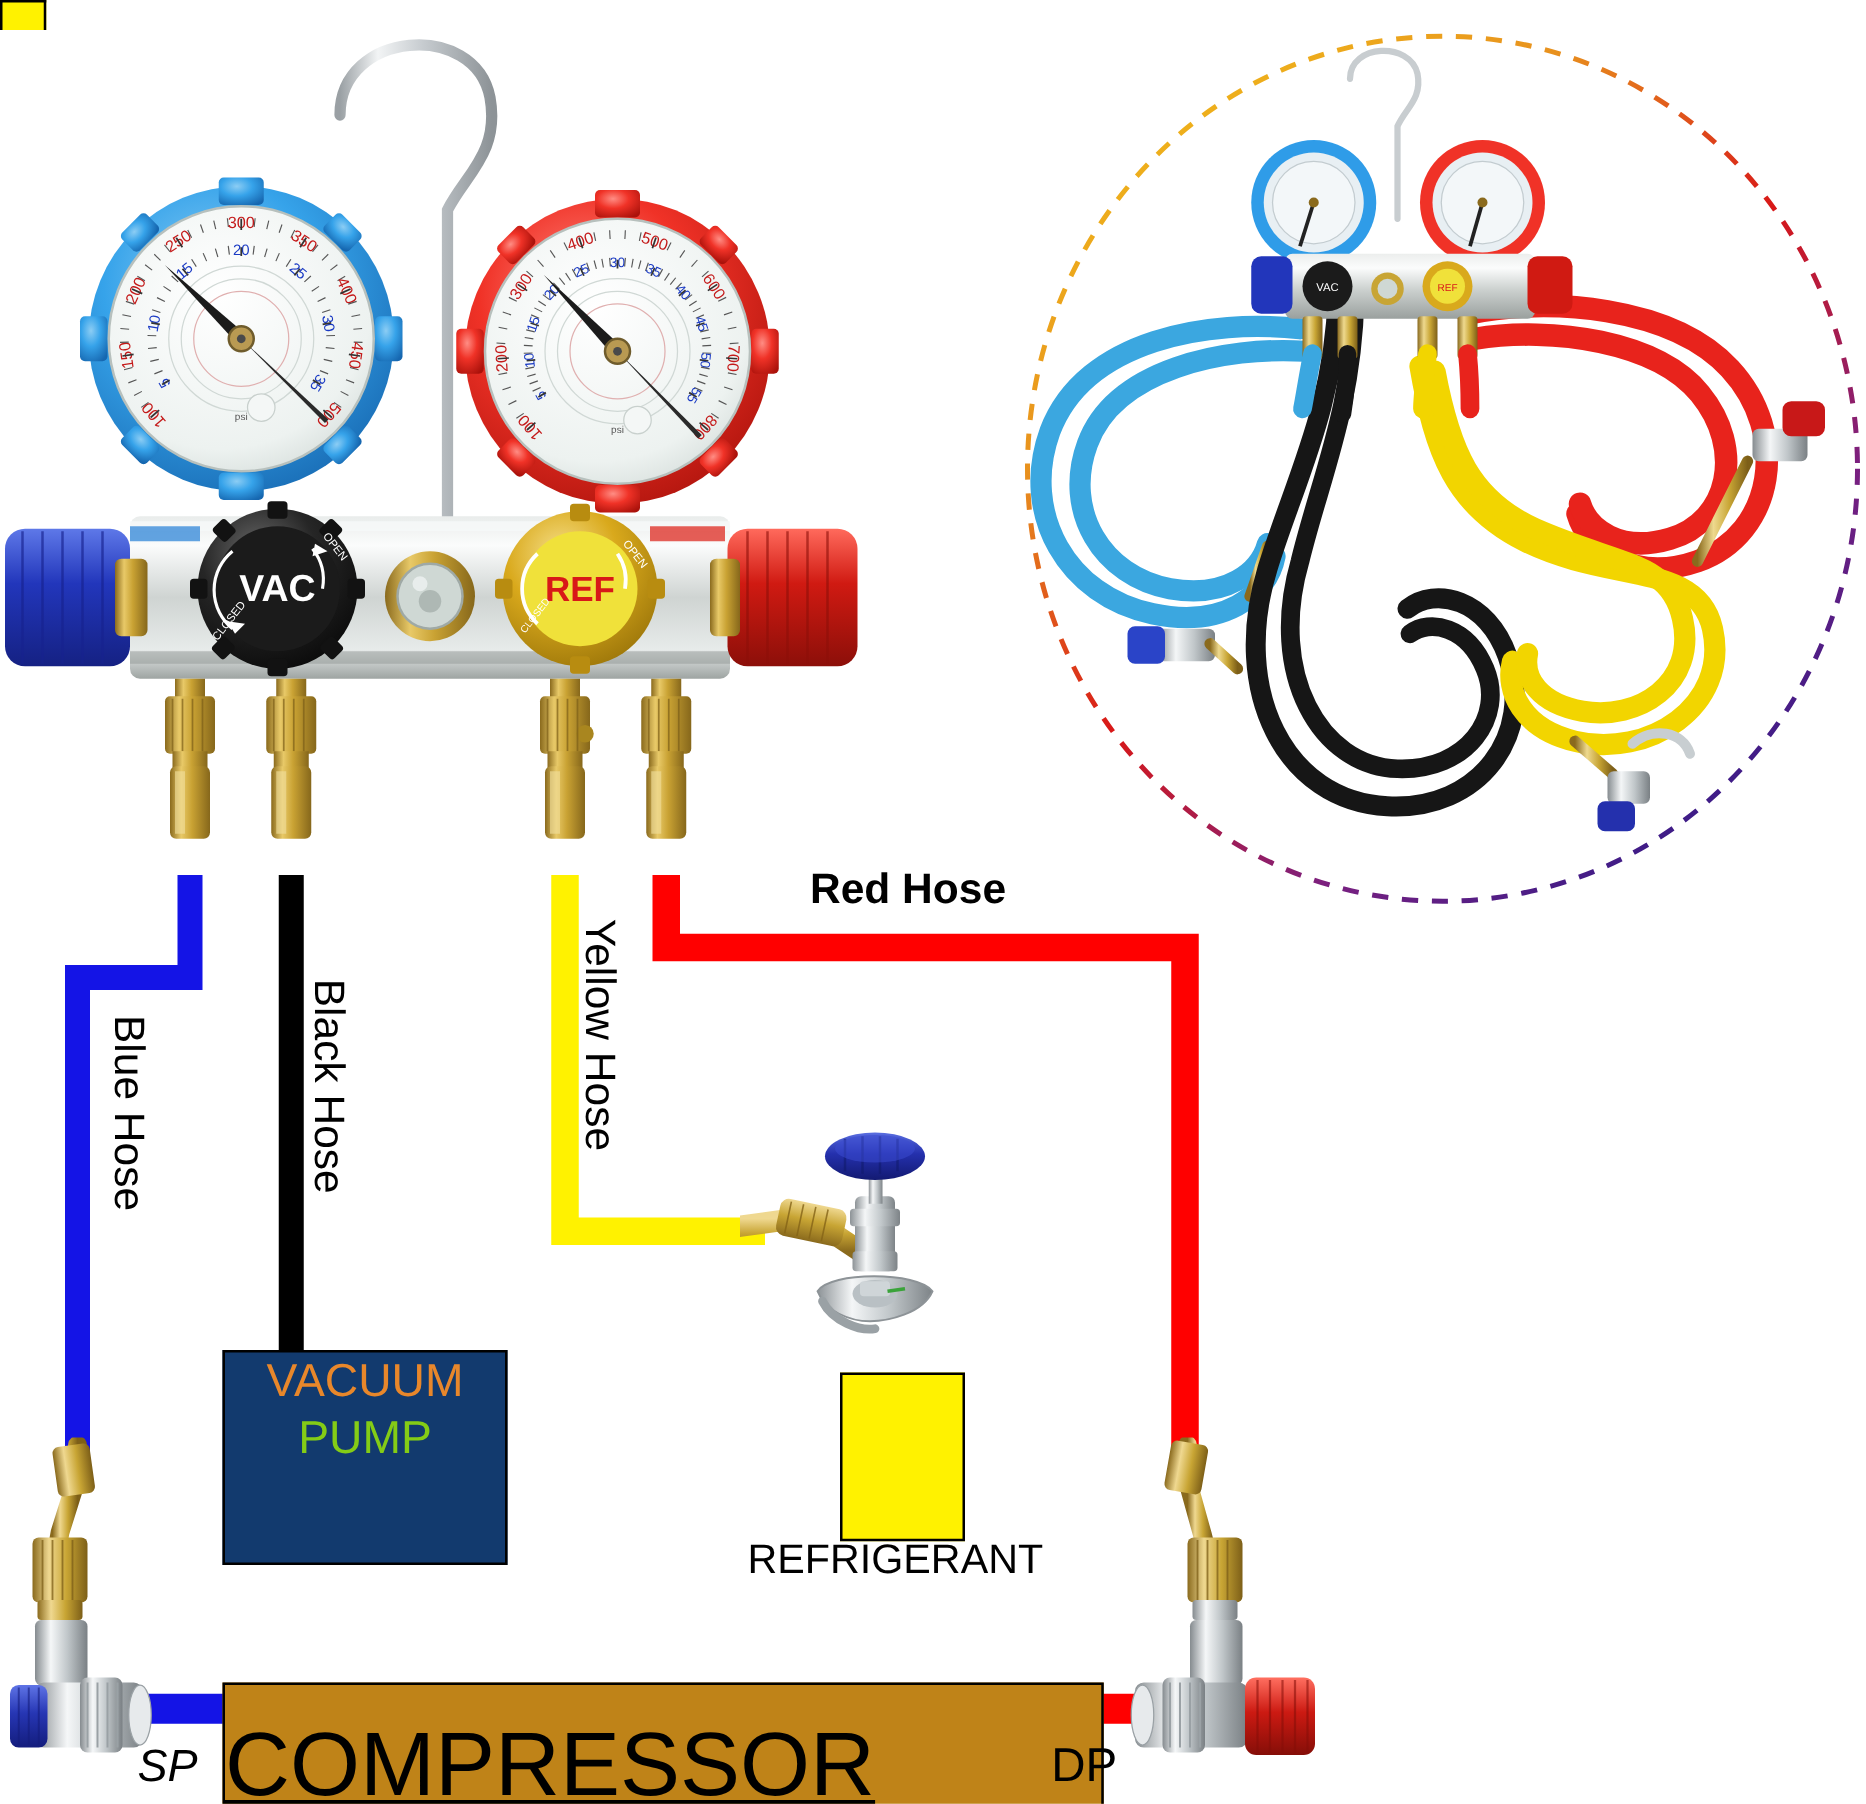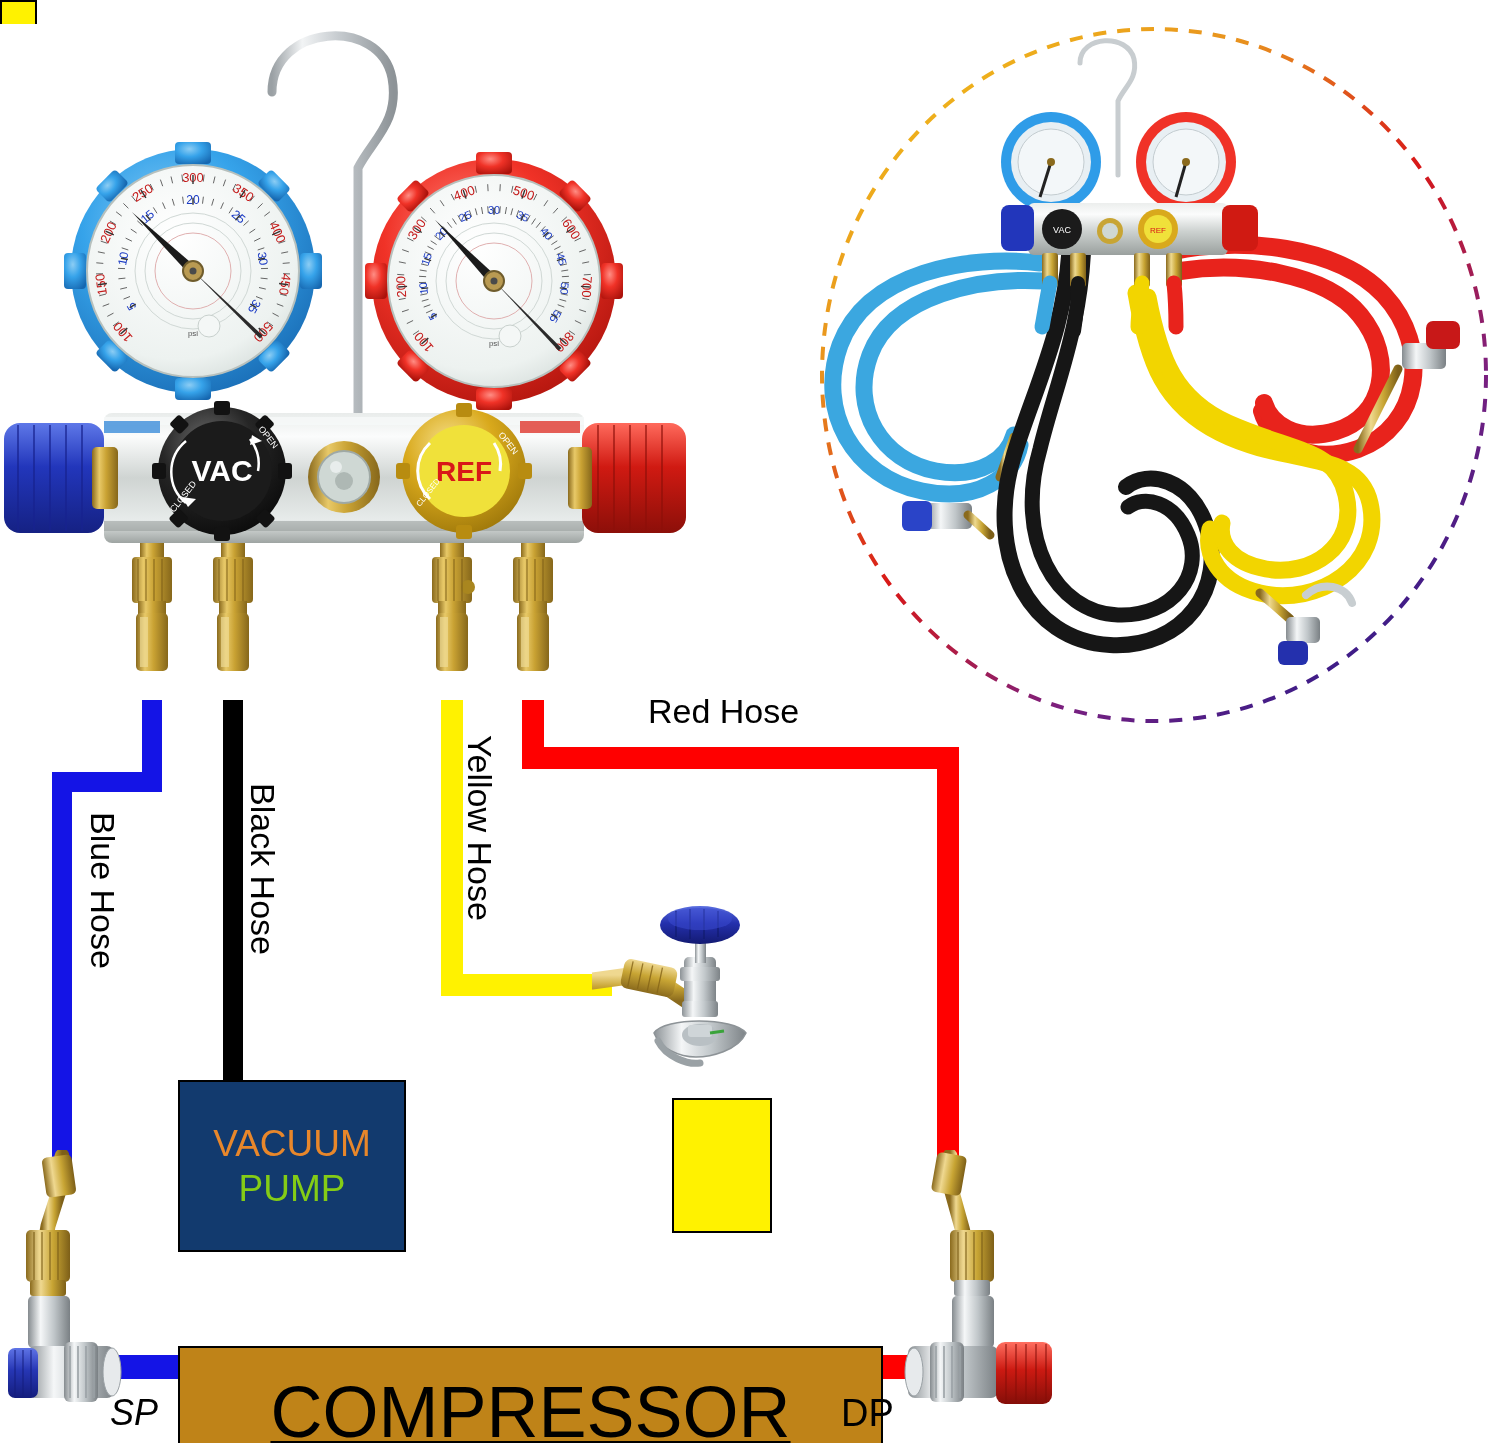--- a/index.html
+++ b/index.html
@@ -18,21 +18,21 @@
     font-family:"Liberation Sans", sans-serif;
   }
   .lbl-vert{
     transform-origin:0 0;
     transform:rotate(90deg);
   }
 
   
   .box{
     position:absolute;box-sizing:border-box;
-    display:flex;align-items:center;justify-content:center;
+    display:flex;align-items:center;justify-content:flex-start;
     text-align:center;
   }
   #vacuum-pump-box{
     border:2px solid #000;
     flex-direction:column;line-height:1.22;
   }
   #compressor-box{border:2px solid #000;}
   #refrigerant-tank{border:2px solid #000;}
   #refrigerant-neck{border:2px solid #000;border-bottom:none;}
 
@@ -549,21 +549,21 @@
       </g>
     </g>
   </svg>
 
   <div class="lbl lbl-vert" style="left:122px;top:812px;font-size:34px;">Blue Hose</div>
 
   <div class="lbl lbl-vert" style="left:282px;top:783px;font-size:34px;">Black Hose</div>
 
   <div class="lbl lbl-vert" style="left:499px;top:735px;font-size:34px;">Yellow Hose</div>
 
-  <div class="lbl" style="left:648px;top:692px;font-size:34px;">Red Hose</div>
+  <div class="lbl" style="left:648px;top:692px;font-size:34px;font-weight:bold;">Red Hose</div>
 
   <div class="box" id="vacuum-pump-box" style="left:178px;top:1080px;width:228px;height:172px;background:#123A6E;">
     <div style="color:#E8872B;font-size:37px;">VACUUM</div>
     <div style="color:#84cc16;font-size:37px;">PUMP</div>
   </div>
 
   <svg class="abs" style="left:592px;top:905px;" width="210" height="195">
     <defs>
       <linearGradient id="chrome2" x1="0" y1="0" x2="1" y2="0">
         <stop offset="0%" stop-color="#8d9397"></stop>
@@ -610,20 +610,21 @@
     <path d="M62,128 C72,112 142,112 154,128 C146,146 118,152 104,152 C88,152 68,144 62,128 Z" fill="url(#chrome2)" stroke="#8d9397" stroke-width="1.5"></path>
     <ellipse cx="108" cy="130" rx="18" ry="11" fill="#b9c0c4"></ellipse>
     <path d="M66,136 C74,152 96,160 108,158" fill="none" stroke="#9aa1a5" stroke-width="7" stroke-linecap="round"></path>
     <rect x="96" y="120" width="24" height="12" rx="3" fill="#cfd5d8"></rect>
     <path d="M118,128 L132,126" stroke="#3aa33a" stroke-width="3"></path>
   </svg>
 
   <div id="refrigerant-neck" style="left:705px;top:1080px;width:33px;height:22px;background:#FFF200;"></div>
 
   <div class="box" id="refrigerant-tank" style="left:672px;top:1098px;width:100px;height:135px;background:#FFF200;"></div>
+  <div class="lbl" style="left:598px;top:1228px;font-size:33px;">REFRIGERANT</div>
 
   <div class="box" id="compressor-box" style="left:178px;top:1346px;width:705px;height:132px;background:#BF8318;text-decoration:underline;">
     <span style="font-size:72px;letter-spacing:0px;color:#000;">COMPRESSOR</span>
   </div>
 
   <svg class="abs" style="left:8px;top:1150px;" width="170" height="260">
     <defs>
       <linearGradient id="chrome3" x1="0" y1="0" x2="1" y2="0">
         <stop offset="0%" stop-color="#858b8f"></stop>
         <stop offset="30%" stop-color="#f5f7f8"></stop>

